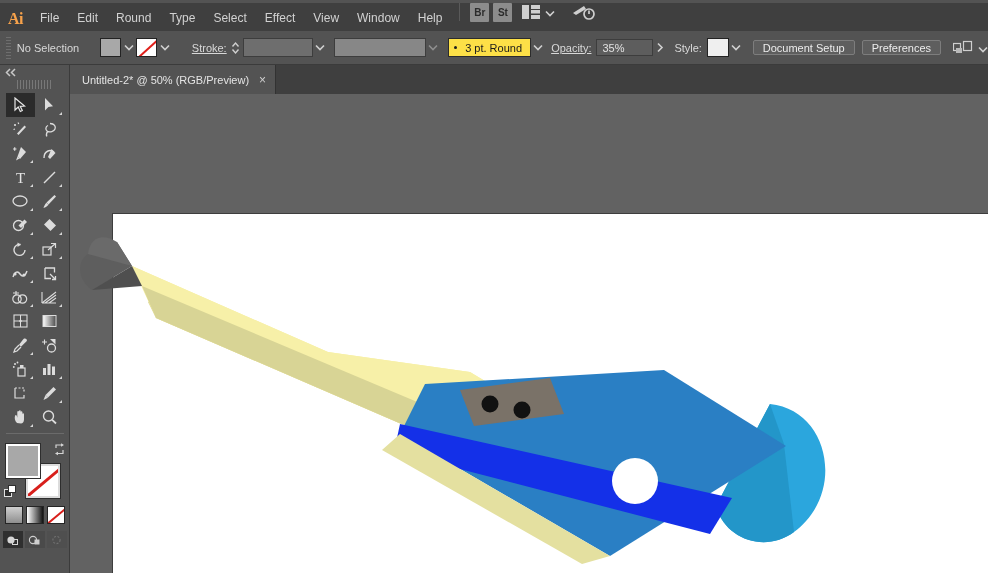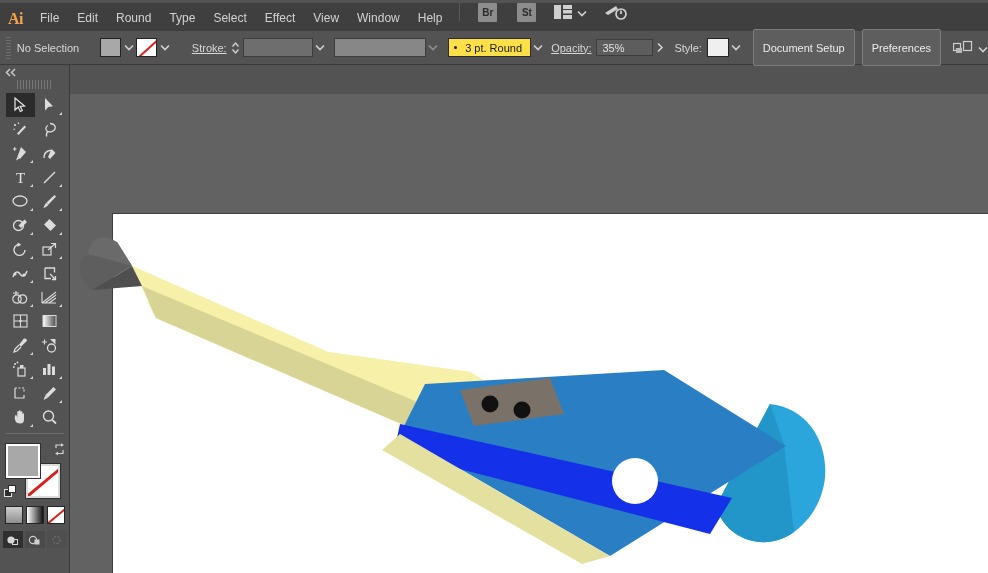--- a/index.html
+++ b/index.html
@@ -28,21 +28,21 @@
     letter-spacing: -0.5px;
   }
   .menu-item {
     padding: 0 9px; height: 31px; line-height: 31px;
     color: #d2d2d2; font-size: 12px; cursor: default;
   }
   .mb-sep {
     width: 1px; height: 18px; background: #5a5a5a; margin: 0 8px;
   }
   .mb-btn {
-    width: 19px; height: 19px; margin: 0 10px;
+    width: 19px; height: 19px; margin: 0 2px;
     background: #8c8c8c; color: #2b2b2b;
     font-size: 10px; font-weight: bold;
     display: flex; align-items: center; justify-content: center;
     border-radius: 1px; cursor: pointer;
   }
   .ws-icon { margin-left: 8px; display: flex; align-items: center; cursor: pointer; }
   .chev { margin-left: 5px; }
   .search-icon { margin-left: 16px; cursor: pointer; display:flex; align-items:center;}
 
   
@@ -98,21 +98,21 @@
   .opacity-field {
     width: 58px; height: 17px; background: #5d5d5d;
     border: 1px solid #3d3d3d; display: flex; align-items: center;
     padding-left: 5px; color: #e2e2e2; font-size: 11px;
   }
   .opa-arrow { width: 14px; display:flex; align-items:center; justify-content:center; cursor:pointer;}
   .style-swatch {
     width: 23px; height: 19px; background: #efefef; border: 1px solid #232323;
   }
   .cb-button {
-    height: 37px; padding: 0 9px; background: #5e5e5e;
+    height: 15px; padding: 0 9px; background: #5e5e5e;
     border: 1px solid #7d7d7d; border-radius: 2px;
     color: #ececec; font-size: 11px;
     display: flex; align-items: center; cursor: pointer;
     white-space: nowrap;
   }
   .underline-u { text-decoration: underline; }
 
   
   .tabbar {
     position: absolute; top: 65px; left: 70px; width: 918px; height: 29px;
@@ -339,20 +339,26 @@
         <rect x="3" y="8" width="6" height="5" fill="#b9b9b9"></rect>
       </svg>
       <span class="chev">
         <svg width="10" height="7" viewBox="0 0 10 7">
             <path d="M1 1.5 L5 5.5 L9 1.5" stroke="#d0d0d0" stroke-width="1.6" fill="none"></path>
           </svg>
       </span>
     </div>
   </div>
 
+  <div class="tabbar">
+    <div class="doc-tab">
+      <span class="doc-tab-label">Untitled-2* @ 50% (RGB/Preview)</span>
+      <span class="tab-close">×</span>
+    </div>
+  </div>
 
   <div class="toolbar">
 
     <div class="tb-collapse">
       <svg width="14" height="9" viewBox="0 0 14 9">
         <path d="M5 1 L1.5 4.5 L5 8" stroke="#c8c8c8" stroke-width="1.5" fill="none"></path>
         <path d="M10 1 L6.5 4.5 L10 8" stroke="#c8c8c8" stroke-width="1.5" fill="none"></path>
       </svg>
     </div>
     <div class="tb-grip"></div>

